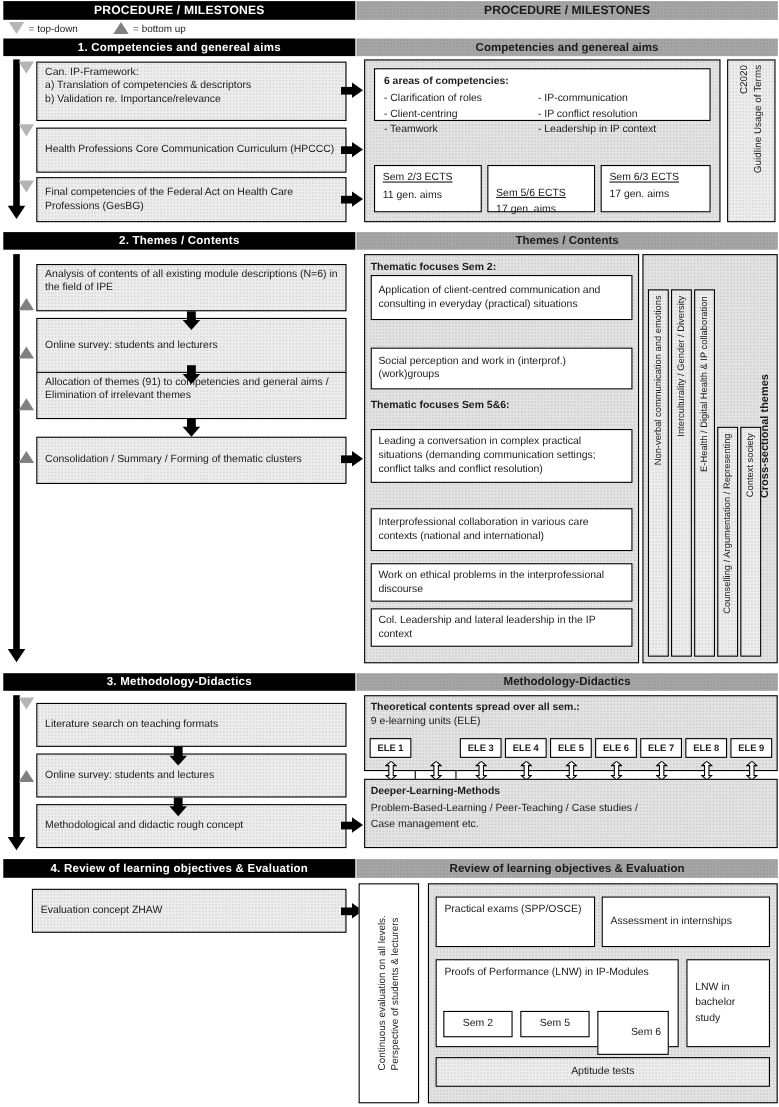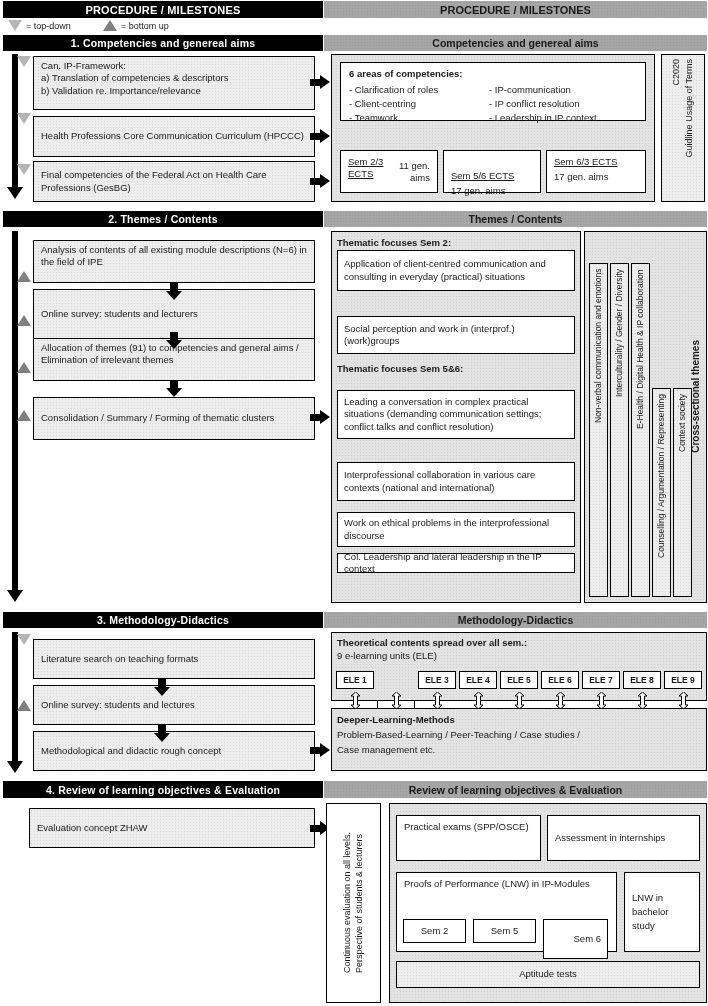--- a/index.html
+++ b/index.html
@@ -160,37 +160,37 @@
       <div class="bar"></div>
       <div class="pt"></div>
     </div>
   <div class="rarrow" style="left:310px; top:174px;">
       <div class="bar"></div>
       <div class="pt"></div>
     </div>
 
   <div class="abs panel" style="left:331px; top:54px; width:324px; height:148px;"></div>
 
-  <div class="abs wbox top" style="left:340px; top:62px; width:306px; height:59px; flex-direction:column; padding:5px 8px;">
+  <div class="abs wbox top" style="left:340px; top:62px; width:306px; height:48px; flex-direction:column; padding:5px 8px;">
     <div class="b" style="margin-bottom:4px;">6 areas of competencies:</div>
     <div style="display:flex; width:100%; gap:0;">
       <div style="width:140px;">
         <div style="margin-bottom:2px;">- Clarification of roles</div>
         <div style="margin-bottom:2px;">- Client-centring</div>
         <div>- Teamwork</div>
       </div>
       <div>
         <div style="margin-bottom:2px;">- IP-communication</div>
         <div style="margin-bottom:2px;">- IP conflict resolution</div>
         <div>- Leadership in IP context</div>
       </div>
     </div>
   </div>
 
-  <div class="abs wbox top" style="left:340px; top:150px; width:98px; height:43px; flex-direction:row; padding:5px 7px;">
+  <div class="abs wbox top" style="left:340px; top:150px; width:98px; height:43px; flex-direction:column; padding:5px 7px;">
     <div class="u">Sem 2/3 ECTS</div>
     <div style="margin-top:4px;text-align:right;">11 gen. aims</div>
   </div>
   <div class="abs wbox top" style="left:443px; top:150px; width:98px; height:43px; flex-direction:column; padding:19px 7px;">
     <div class="u">Sem 5/6 ECTS</div>
     <div style="margin-top:3px;">17 gen. aims</div>
   </div>
   <div class="abs wbox top" style="left:546px; top:150px; width:100px; height:43px; flex-direction:column; padding:5px 7px;">
     <div class="u">Sem 6/3 ECTS</div>
     <div style="margin-top:3px;">17 gen. aims</div>
@@ -263,21 +263,21 @@
   <div class="abs b" style="left:337px; top:363px; font-size:9.5px;">Thematic focuses Sem 5&amp;6:</div>
   <div class="abs wbox" style="left:337px; top:390px; width:238px; height:49px;">
     <span>Leading a conversation in complex practical situations (demanding communication settings; conflict talks and conflict resolution)</span>
   </div>
   <div class="abs wbox" style="left:337px; top:462px; width:238px; height:39px;">
     <span>Interprofessional collaboration in various care contexts (national and international)</span>
   </div>
   <div class="abs wbox" style="left:337px; top:512px; width:238px; height:35px;">
     <span>Work on ethical problems in the interprofessional discourse</span>
   </div>
-  <div class="abs wbox" style="left:337px; top:553px; width:238px; height:20px;">
+  <div class="abs wbox" style="left:337px; top:553px; width:238px; height:35px;">
     <span>Col. Leadership and lateral leadership in the IP context</span>
   </div>
 
   <div class="abs panel" style="left:584px; top:231px; width:123px; height:372px;"></div>
   <div class="abs vert b" style="left:690px; top:340px; font-size:10px;">Cross-sectional themes</div>
 
   <div class="abs lbox vert" style="left:589px; top:263px; width:19px; height:334px; justify-content:flex-end; padding:5px 1px; font-size:8.5px;">
     <span>Non-verbal communication and emotions</span>
   </div>
   <div class="abs lbox vert" style="left:610px; top:263px; width:19px; height:334px; justify-content:flex-end; padding:5px 1px; font-size:8.5px;">

